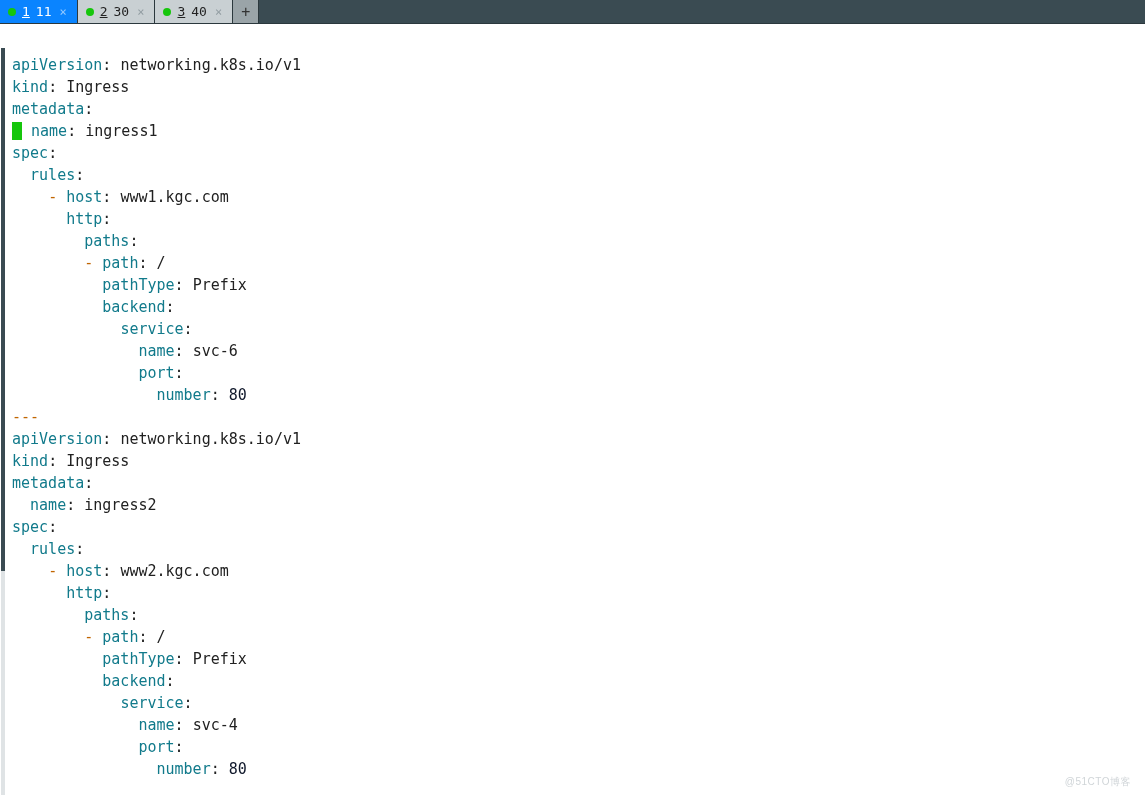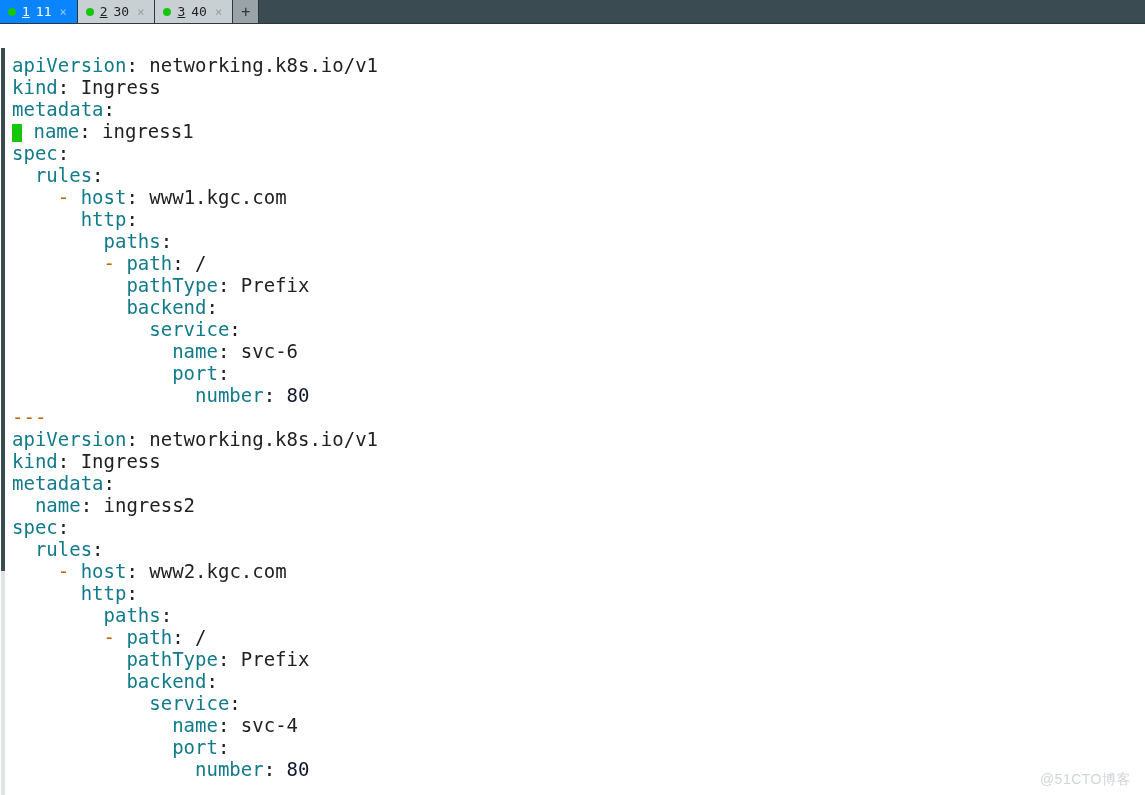--- a/index.html
+++ b/index.html
@@ -9,28 +9,28 @@
   .tab.active { background:#0a84ff; color:#ffffff; }
   .tab.inactive { background:#c9d0d3; }
   .dot { width:8px; height:8px; border-radius:50%; background:#16c60c; flex:0 0 auto; }
   .tab .num  { text-decoration:underline; }
   .tab .lbl  { }
   .tab .x { font-size:12px; opacity:.7; margin-left:2px; }
   .tab.active .x { color:#cfe7ff; }
   .tab.inactive .x { color:#7a878d; }
   .newtab { width:26px; display:flex; align-items:center; justify-content:center; background:#9aa4a8; color:#333; font-size:15px; cursor:pointer; border-right:1px solid #2b383d;}
   .editor { position:absolute; top:24px; left:0; right:0; bottom:0; background:#ffffff; }
-  .code { padding:8px 12px; font-size:19px; line-height:22px; white-space:pre; color:#212121; }
+  .code { padding:8px 12px; font-size:15px; line-height:22px; white-space:pre; color:#212121; }
   .key   { color:#117a8b; }   
   .dash  { color:#c06500; }   
   .numv  { color:#0f172a;text-align:right; }   
   .str   { color:#212121; }   
   .sep   { color:#c06500; }   
   .cursor-block { display:inline-block; width:10px; height:18px; background:#16c60c; vertical-align:text-bottom; margin-right:0px;}
-  .watermark { position:absolute; right:14px; bottom:6px; font-size:14px; color:#d0d5d8; font-family:sans-serif; letter-spacing:.5px; pointer-events:none;}
+  .watermark { position:absolute; right:14px; bottom:6px; font-size:10px; color:#d0d5d8; font-family:sans-serif; letter-spacing:.5px; pointer-events:none;}
   .scrollbar { position:absolute; top:24px; bottom:0; left:1px; width:4px; background:#dfe3e5; }
   .scroll-thumb { position:absolute; left:0; width:4px; background:#3a4b52; }
 </style>
 </head>
 <body>
 
 <div class="tab-bar">
   <div class="tab active">
     <span class="dot"></span>
     <span class="num">1</span>

